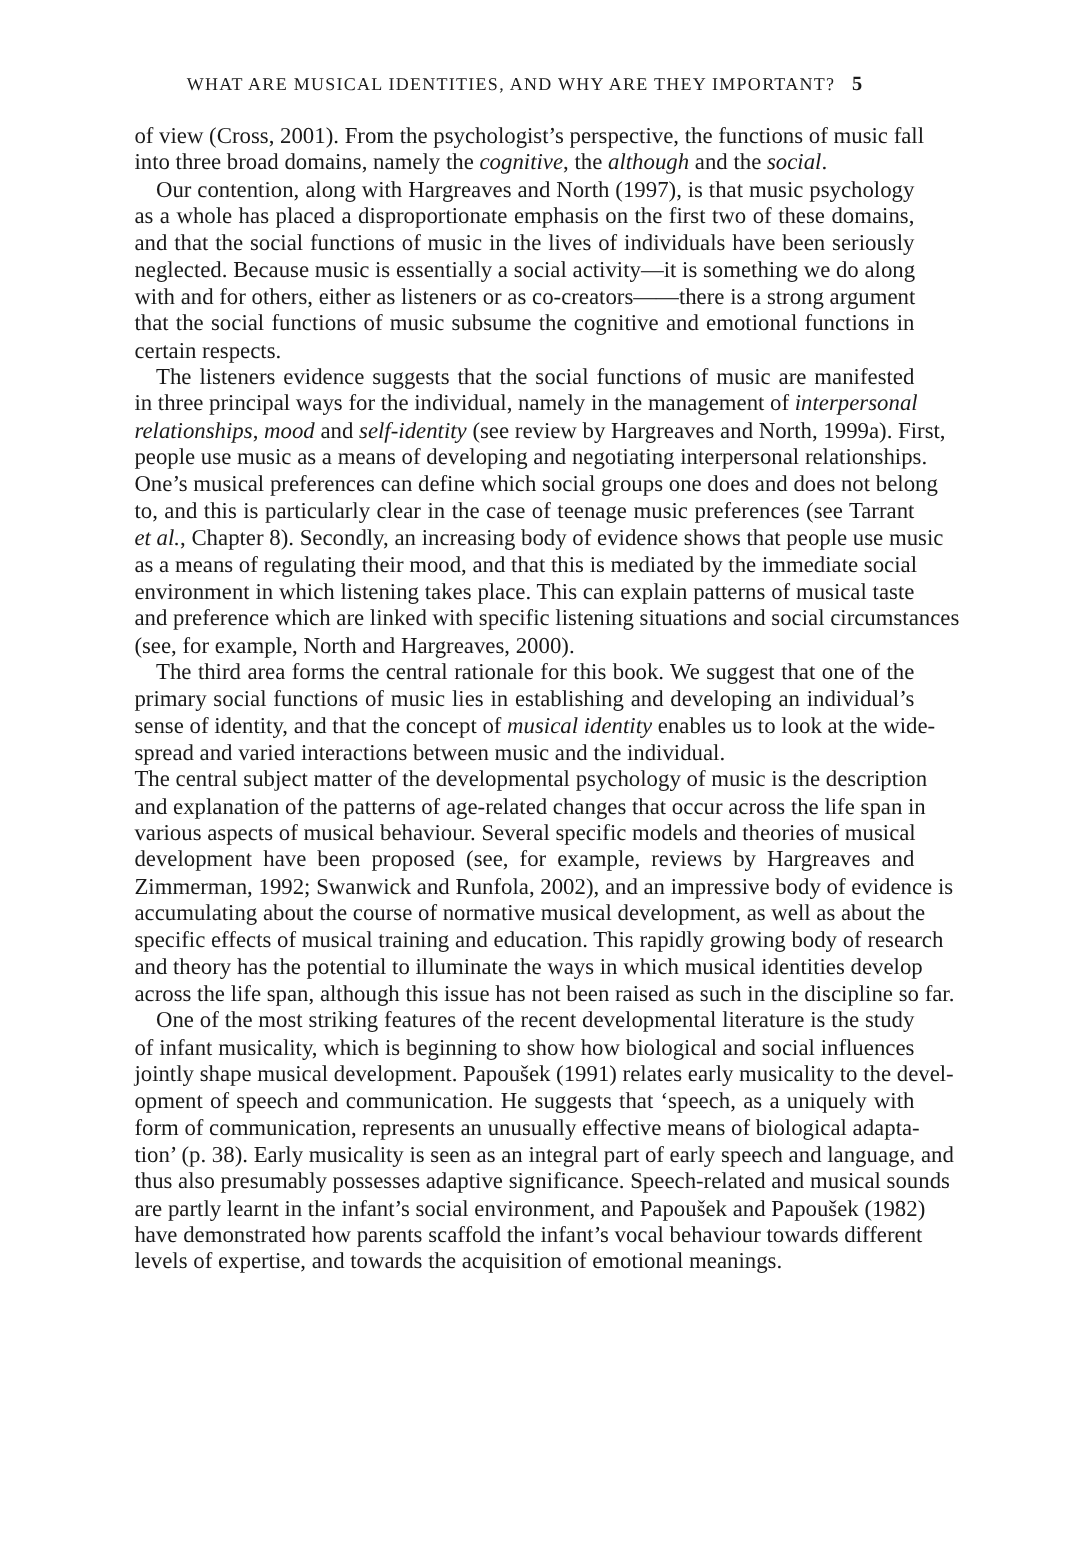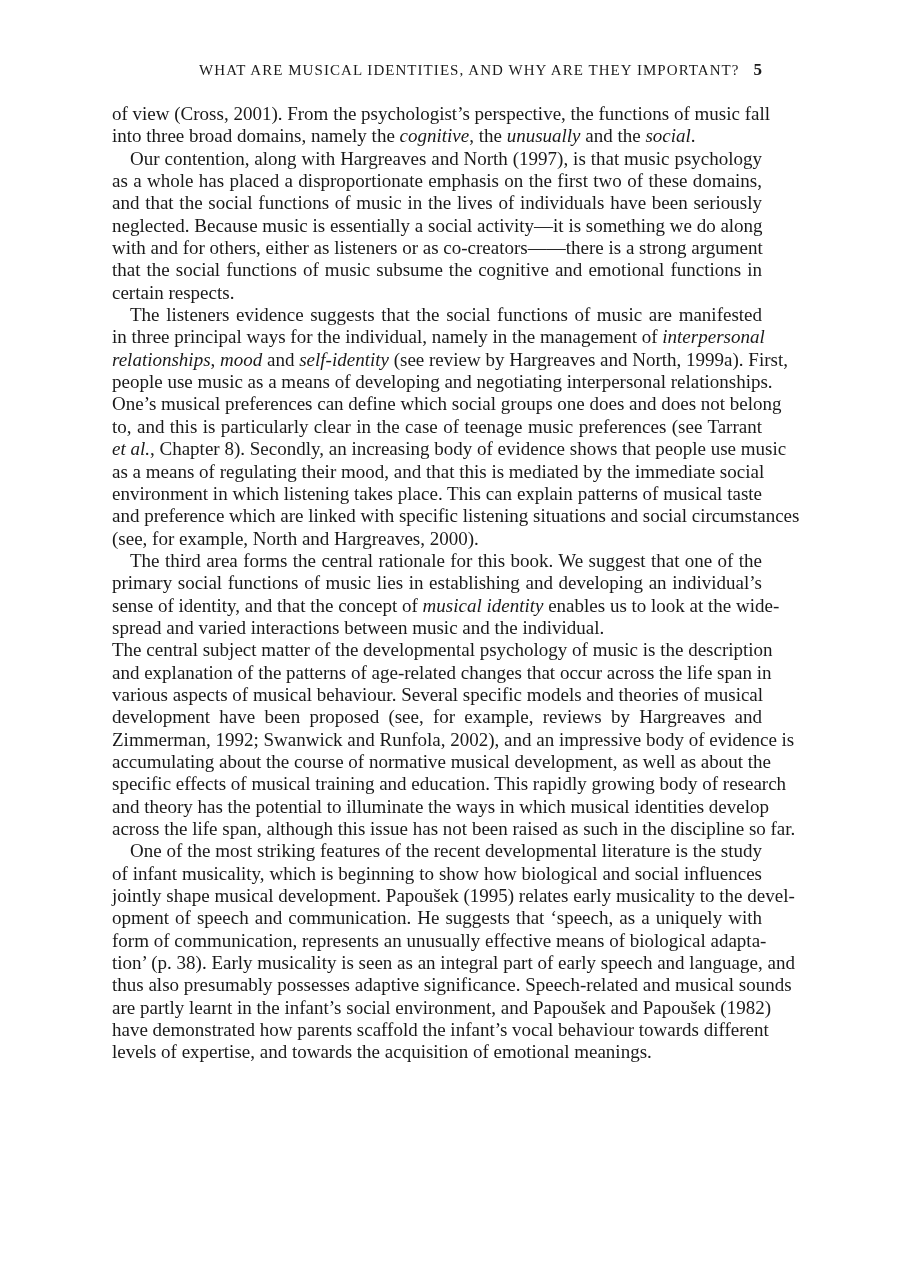--- a/index.html
+++ b/index.html
@@ -1,39 +1,39 @@
 <!DOCTYPE html>
 <html><head>
 <meta charset="utf-8">
 <style>
   html, body { margin: 0; padding: 0; background: #ffffff; }
   body { width: 900px; height: 1286px; position: relative; overflow: hidden;
          font-family: "Liberation Serif", "DejaVu Serif", serif; color: #1a1a1a; }
   .running-head { position: absolute; top: 60px; left: 112px; width: 650px;
-                  text-align: right; font-size: 15px; letter-spacing: 1.05px; white-space: nowrap; }
+                  text-align: center; font-size: 15px; letter-spacing: 1.05px; white-space: nowrap; }
   .running-head .pno { font-weight: bold; font-size: 17px; margin-left: 14px; letter-spacing: 0; }
   .text { position: absolute; left: 112px; top: 103px; width: 650px; font-size: 19px; }
   .line { display: block; height: 22.35px; line-height: 22.35px; white-space: nowrap;
           text-align: justify; text-align-last: justify; overflow: visible; }
   .line.last { text-align-last: left; }
   .line.indent { padding-left: 18px; }
   .heading { display: block; height: 22px; line-height: 22px; font-weight: bold; margin-top: 14px; margin-bottom: 3px; }
   em { }
 </style>
 </head>
 <body>
 
 <div class="running-head">
   <span>WHAT ARE MUSICAL IDENTITIES, AND WHY ARE THEY IMPORTANT?</span><span class="pno">5</span>
 </div>
 
 <div class="text" id="body-text">
     <div class="paragraph">
       <span class="line"><span>of view (Cross, 2001). From the psychologist’s perspective, the functions of music fall</span></span>
-      <span class="line last"><span>into three broad domains, namely the </span><em>cognitive</em><span>, the </span><em>unusually</em><span> and the </span><em>social</em><span>.</span></span>
+      <span class="line last"><span>into three broad domains, namely the </span><em>cognitive</em><span>, the </span><em>although</em><span> and the </span><em>social</em><span>.</span></span>
     </div>
     <div class="paragraph">
       <span class="line indent"><span>Our contention, along with Hargreaves and North (1997), is that music psychology</span></span>
       <span class="line"><span>as a whole has placed a disproportionate emphasis on the first two of these domains,</span></span>
       <span class="line"><span>and that the social functions of music in the lives of individuals have been seriously</span></span>
       <span class="line"><span>neglected. Because music is essentially a social activity—it is something we do along</span></span>
       <span class="line"><span>with and for others, either as listeners or as co-creators——there is a strong argument</span></span>
       <span class="line"><span>that the social functions of music subsume the cognitive and emotional functions in</span></span>
       <span class="line last"><span>certain respects.</span></span>
     </div>
@@ -63,21 +63,21 @@
       <span class="line"><span>development have been proposed (see, for example, reviews by Hargreaves and</span></span>
       <span class="line"><span>Zimmerman, 1992; Swanwick and Runfola, 2002), and an impressive body of evidence is</span></span>
       <span class="line"><span>accumulating about the course of normative musical development, as well as about the</span></span>
       <span class="line"><span>specific effects of musical training and education. This rapidly growing body of research</span></span>
       <span class="line"><span>and theory has the potential to illuminate the ways in which musical identities develop</span></span>
       <span class="line last"><span>across the life span, although this issue has not been raised as such in the discipline so far.</span></span>
     </div>
     <div class="paragraph">
       <span class="line indent"><span>One of the most striking features of the recent developmental literature is the study</span></span>
       <span class="line"><span>of infant musicality, which is beginning to show how biological and social influences</span></span>
-      <span class="line"><span>jointly shape musical development. Papoušek (1995) relates early musicality to the devel-</span></span>
+      <span class="line"><span>jointly shape musical development. Papoušek (1991) relates early musicality to the devel-</span></span>
       <span class="line"><span>opment of speech and communication. He suggests that ‘speech, as a uniquely with</span></span>
       <span class="line"><span>form of communication, represents an unusually effective means of biological adapta-</span></span>
       <span class="line"><span>tion’ (p. 38). Early musicality is seen as an integral part of early speech and language, and</span></span>
       <span class="line"><span>thus also presumably possesses adaptive significance. Speech-related and musical sounds</span></span>
       <span class="line"><span>are partly learnt in the infant’s social environment, and Papoušek and Papoušek (1982)</span></span>
       <span class="line"><span>have demonstrated how parents scaffold the infant’s vocal behaviour towards different</span></span>
       <span class="line last"><span>levels of expertise, and towards the acquisition of emotional meanings.</span></span>
     </div>
   </div>
 

